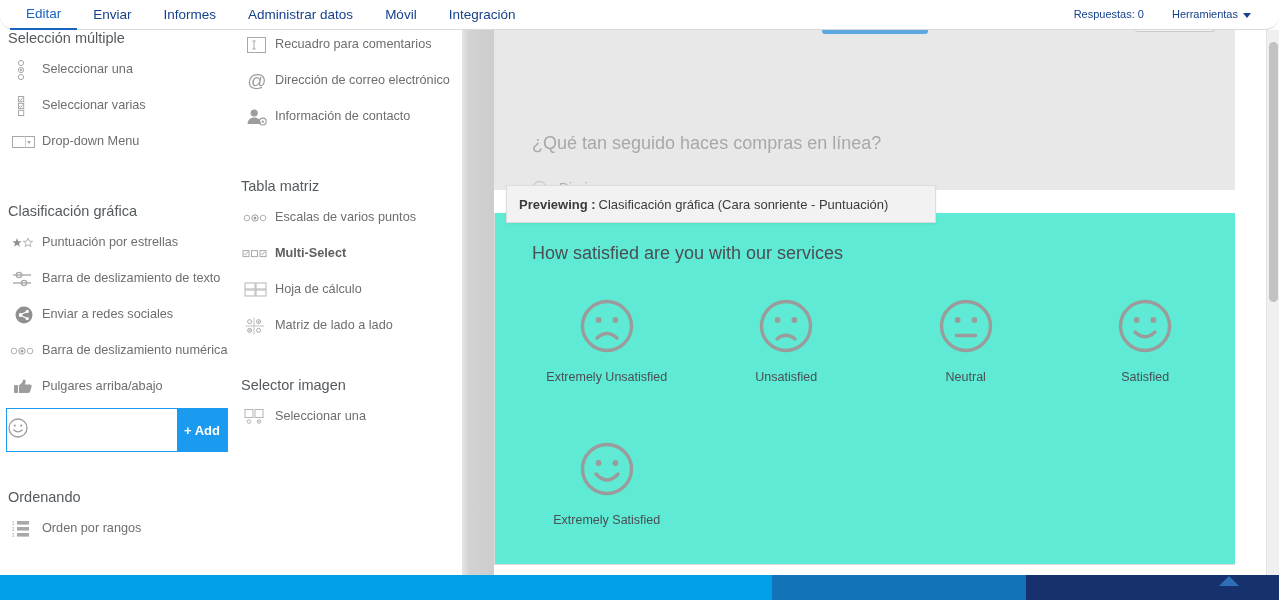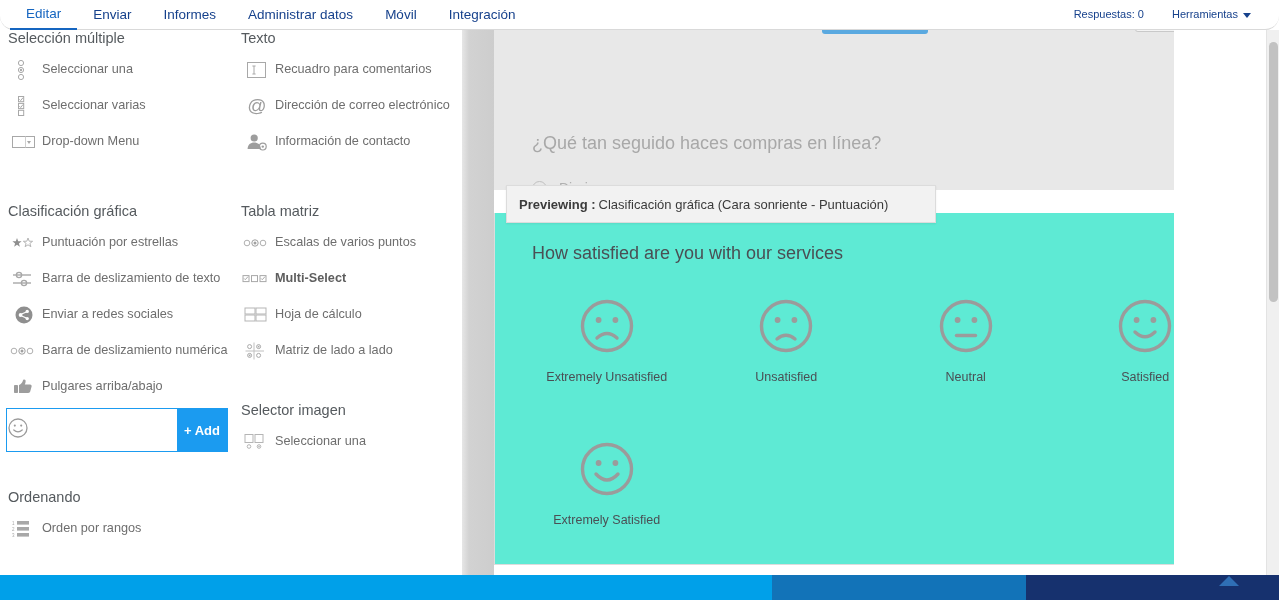--- a/index.html
+++ b/index.html
@@ -88,21 +88,21 @@
     width: 32px; height: 545px; background: #cfcfcf;
   }
   .gutter-inner {
     position: absolute; top: 0; left: 0; width: 32px; height: 545px;
     background: linear-gradient(to right,#e6e6e6 0%,#d2d2d2 22%,#cdcdcd 100%);
   }
 
   
   .main {
     position: absolute; top: 30px; left: 494px;
-    width: 680px; height: 545px;
+    width: 741px; height: 545px;
     background: #ffffff; overflow: hidden; padding-left: 20px;
   }
   .survey-bg {
     position: absolute; top: 0; left: 0;
     width: 762px; height: 160px;
     background: #e8e8e8;
   }
   .btn-partial-blue {
     position: absolute; top: -6px; left: 328px;
     width: 106px; height: 10px; background: #5aa9e0; border-radius: 0 0 3px 3px;
@@ -356,21 +356,20 @@
             </svg>
         </span>
         <span class="lbl">Orden por rangos</span>
       </div>
     </div>
   </div>
 
   <div class="col col-b">
 
     <div class="grp">
-      <div class="grp-title">Texto</div>
 
       <div class="item">
         <span class="ico">
           <svg width="22" height="18" viewBox="0 0 22 18">
               <rect x="1.5" y="1.5" width="18" height="15" fill="none" stroke="#a8a8a8" stroke-width="1"></rect>
               <line x1="8" y1="5" x2="8" y2="13" stroke="#a8a8a8" stroke-width="1"></line>
               <line x1="6.4" y1="5" x2="9.6" y2="5" stroke="#a8a8a8" stroke-width="1"></line>
               <line x1="6.4" y1="13" x2="9.6" y2="13" stroke="#a8a8a8" stroke-width="1"></line>
             </svg>
         </span>

